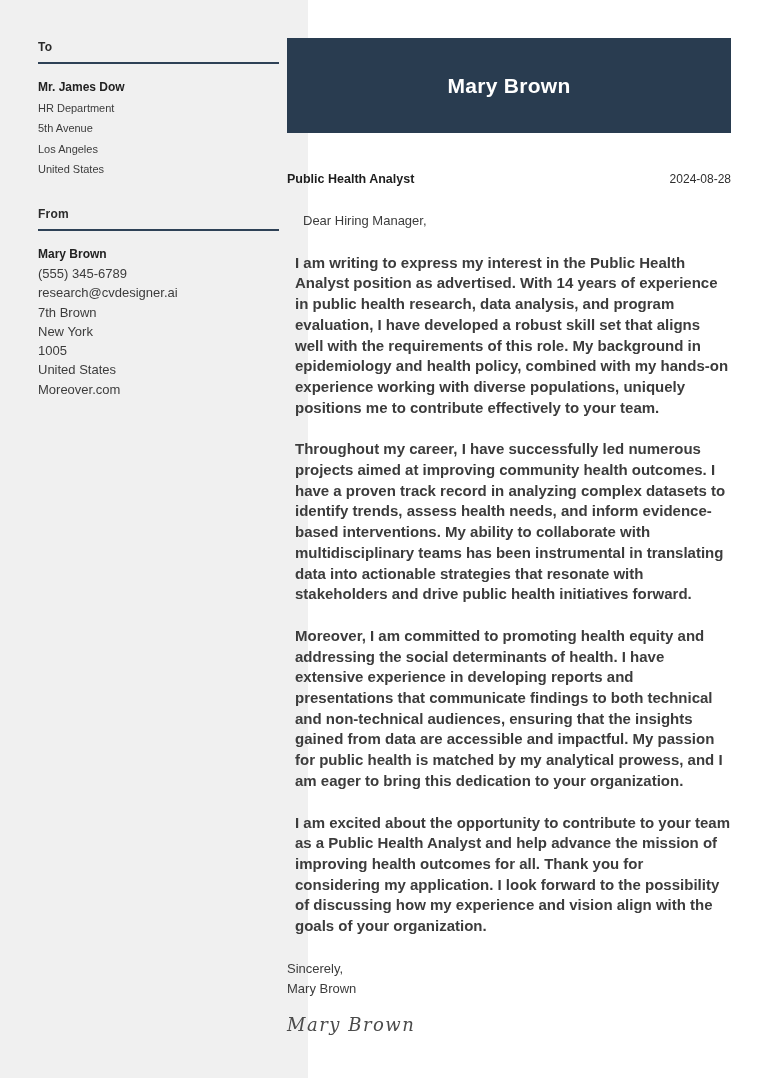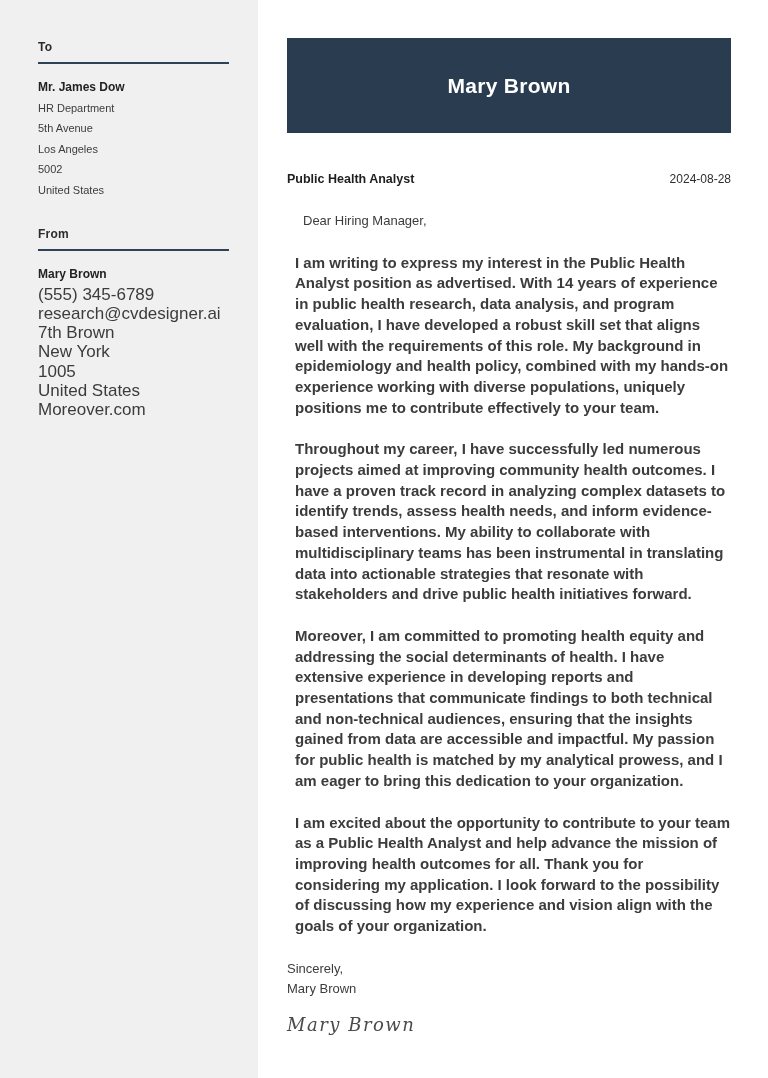--- a/index.html
+++ b/index.html
@@ -14,21 +14,21 @@
     width: 768px;
     height: 1078px;
     background: var(--page-bg);
     font-family: "Liberation Sans", sans-serif;
     position: relative;
     overflow: hidden;
   }
   .sidebar {
     position: absolute;
     left: 0; top: 0; bottom: 0;
-    width: 258px;
+    width: 308px;
     background: var(--sidebar-bg);
     padding: 40px 29px 0 38px;
   }
   .side-heading {
     font-size: 12px;
     font-weight: bold;
     color: #2b2b2b;
     margin: 0;
     letter-spacing: 0.2px;
   }
@@ -44,21 +44,21 @@
     margin: 0;
     line-height: 20.5px;
   }
   .side-line {
     font-size: 11px;
     color: #3c3c3c;
     margin: 0;
     line-height: 20.5px;
   }
   .sender-section { margin-top: 27px; }
-  .sender-section .side-line { font-size: 17px; line-height: 19.3px; }
+  .sender-section .side-line { font-size: 13px; line-height: 19.3px; }
 
   .content {
     position: absolute;
     left: 258px; top: 0; right: 0; bottom: 0;
     padding: 38px 37px 0 29px;
   }
   .name-banner {
     height: 95px;
     background: var(--accent);
     display: flex;
@@ -121,21 +121,20 @@
 <body>
 
 <aside class="sidebar">
   <section>
     <h2 class="side-heading">To</h2>
     <hr class="rule">
     <p class="side-name">Mr. James Dow</p>
     <p class="side-line">HR Department</p>
     <p class="side-line">5th Avenue</p>
     <p class="side-line">Los Angeles</p>
-    <p class="side-line">5002</p>
     <p class="side-line">United States</p>
   </section>
 
   <section class="sender-section">
     <h2 class="side-heading">From</h2>
     <hr class="rule">
     <p class="side-name">Mary Brown</p>
     <p class="side-line">(555) 345-6789</p>
     <p class="side-line">research@cvdesigner.ai</p>
     <p class="side-line">7th Brown</p>

